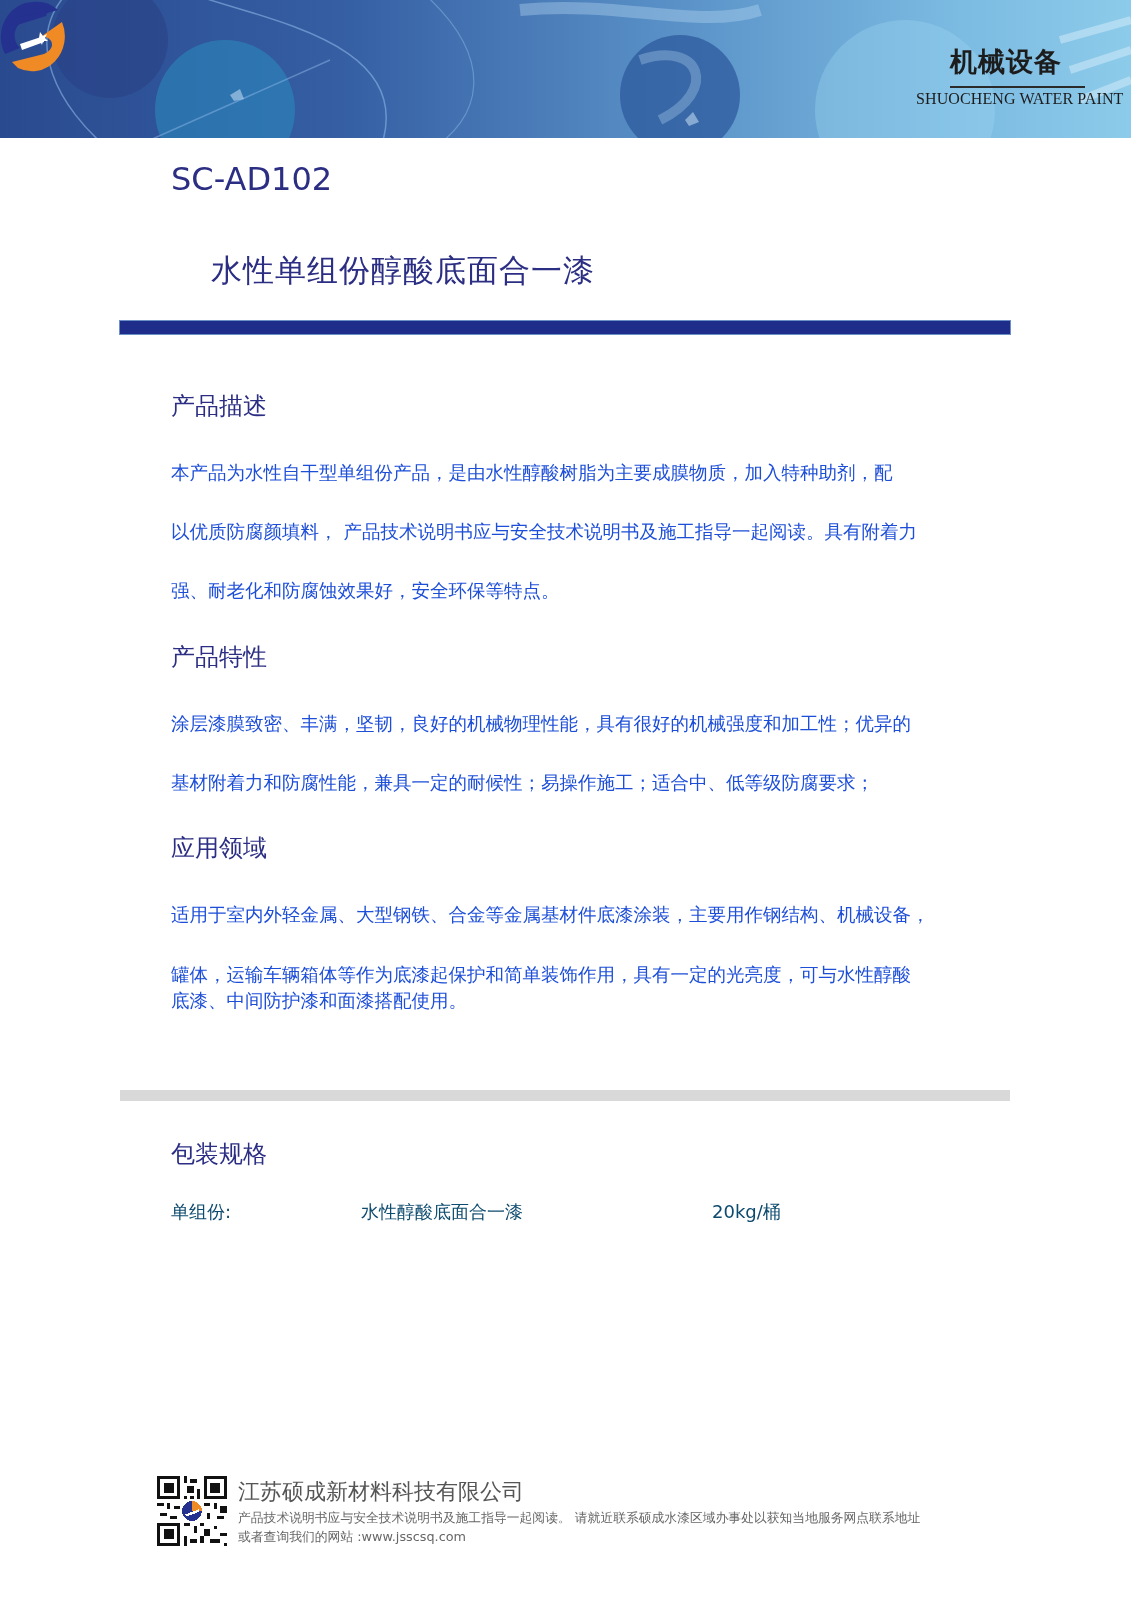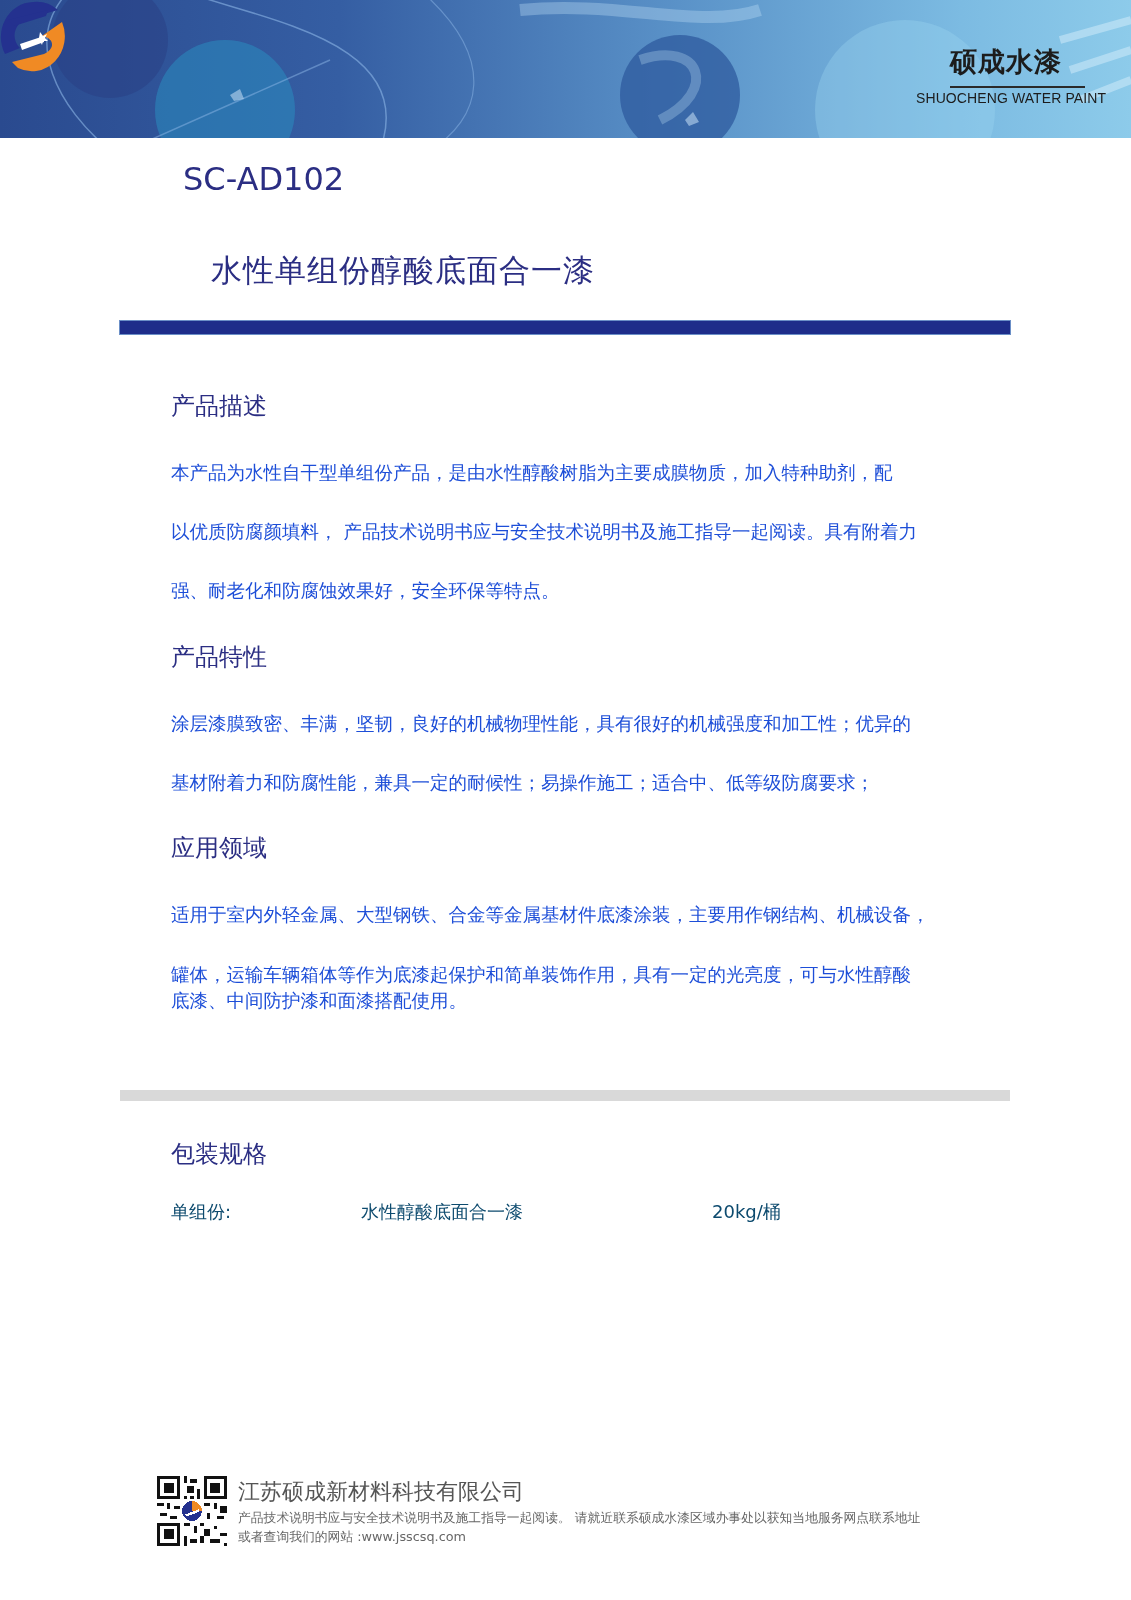--- a/index.html
+++ b/index.html
@@ -8,25 +8,25 @@
   .abs { position: absolute; }
 
   
   .banner { left: 0; top: 0; width: 1131px; height: 138px; overflow: hidden;
             background: linear-gradient(90deg, #2a4a8f 0%, #355ea3 30%, #5a92c8 60%, #7cbbe2 85%, #8dcbea 100%); }
   .banner svg { position: absolute; left: 0; top: 0; }
   .logo-mark { left: 873px; top: 40px; width: 66px; height: 72px; }
   .logo-cn { left: 950px; top: 44px; font-family: "DejaVu Serif", "Liberation Serif", serif;
              font-weight: bold; font-size: 27px; color: #1c1c1c; letter-spacing: 1px; white-space: nowrap; }
   .logo-rule { left: 950px; top: 86px; width: 135px; height: 2px; background: #2a2a2a; }
-  .logo-en { left: 916px; top: 90px; font-family: Liberation Sans, sans-serif; font-size: 14px;
+  .logo-en { left: 916px; top: 90px; font-family: Liberation Serif, serif; font-size: 16px;
              color: #1c1c1c; white-space: nowrap; letter-spacing: 0.1px; }
 
   
-  .code { left: 171px; top: 160px; font-size: 32px; color: #2b2e83; white-space: nowrap; margin-left: 12px; }
+  .code { left: 171px; top: 160px; font-size: 32px; color: #2b2e83; white-space: nowrap; }
   .product-name { left: 171px; top: 250px; font-size: 31px; color: #2b2e83; white-space: nowrap; letter-spacing: 1px; margin-left: 40px; }
   .blue-bar { left: 120px; top: 321px; width: 890px; height: 13px; background: #1e2d8a;
               box-shadow: 0 0 0 1px #6b8fc7; }
   .gray-bar { left: 120px; top: 1090px; width: 890px; height: 11px; background: #d9d9d9; }
 
   .sec-heading { font-size: 24px; color: #2b2e83; white-space: nowrap; }
   .body-line { font-size: 18.5px; color: #1d4ed8; white-space: nowrap; }
 
   .spec-row { top: 1200px; font-size: 18px; color: #0c4a6e; white-space: nowrap; }
 
@@ -55,21 +55,21 @@
     <path d="M685 120 l 8 -8 l 6 10 l -10 4 z" fill="#bcd7f0" opacity="0.6"></path>
   </svg>
 
   <svg class="abs logo-mark" viewBox="0 0 66 72">
     <path d="M33 2 A 33 35 0 0 0 5 54 L 20 48 C 10 38, 14 22, 30 18 L 58 10 A 33 35 0 0 0 33 2 Z" fill="#24318f"></path>
     <path d="M8 20 L 48 10 L 46 16 L 14 26 Z" fill="#24318f"></path>
     <path d="M62 22 A 33 35 0 0 1 18 68 L 12 62 L 44 54 C 56 48, 54 38, 42 36 L 62 22 Z" fill="#f08a24"></path>
     <path d="M20 44 L 44 36 L 44 42 L 22 50 Z" fill="#ffffff"></path>
     <path d="M40 32 l 3 4 l 4 -2 l -2 4 l 3 3 l -5 0 l -1 4 l -2 -4 l -4 0 l 3 -3 z" fill="#ffffff"></path>
   </svg>
-  <div class="abs logo-cn">硕成水漆</div>
+  <div class="abs logo-cn">机械设备</div>
   <div class="abs logo-rule"></div>
   <div class="abs logo-en">SHUOCHENG WATER PAINT</div>
 </div>
 
 <div class="abs code">SC-AD102</div>
 <div class="abs product-name">水性单组份醇酸底面合一漆</div>
 <div class="abs blue-bar"></div>
 
 <div class="abs sec-heading" style="left:171px; top:390px;text-align:right;">产品描述</div>
 <div class="abs body-line" style="left:171px; top:460px;"> 本产品为水性自干型单组份产品，是由水性醇酸树脂为主要成膜物质，加入特种助剂，配</div>

